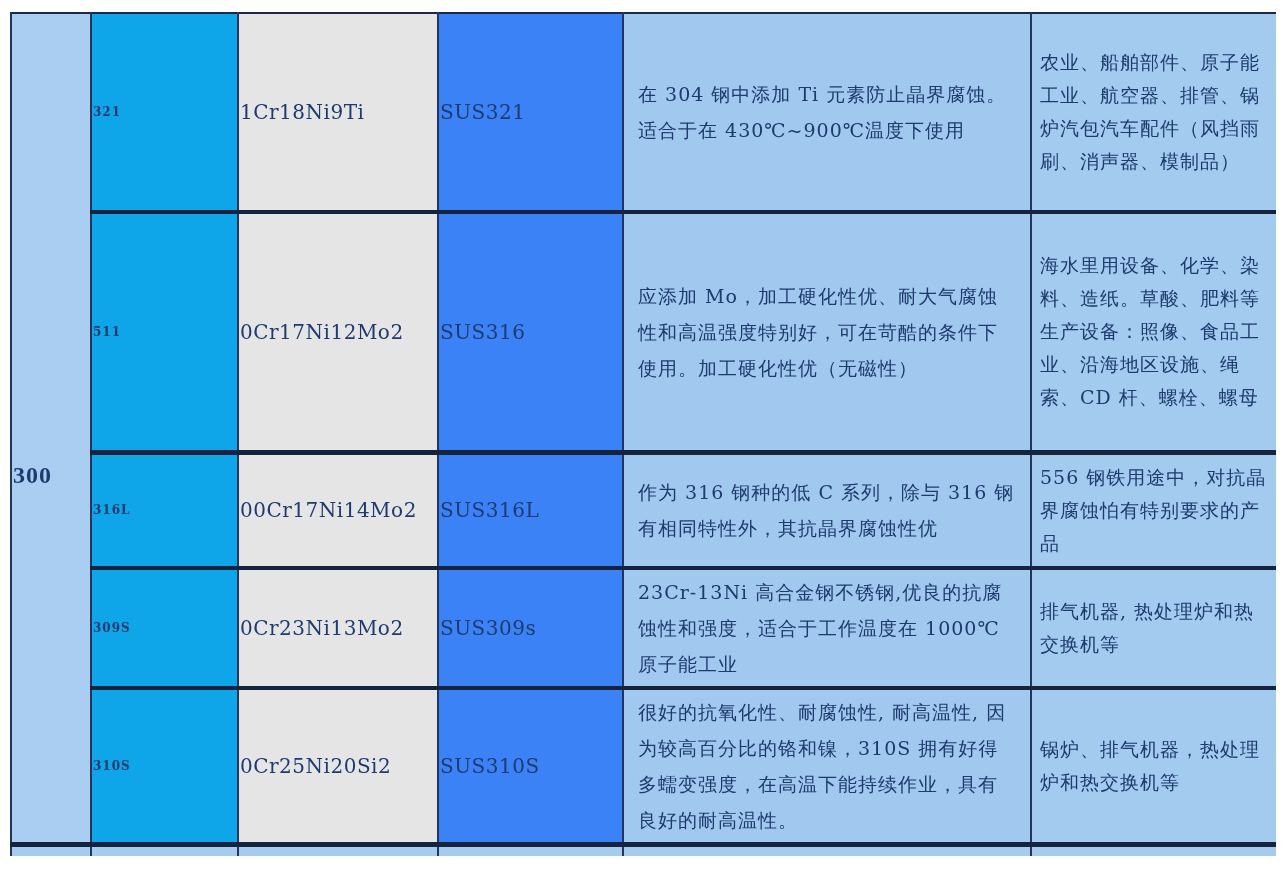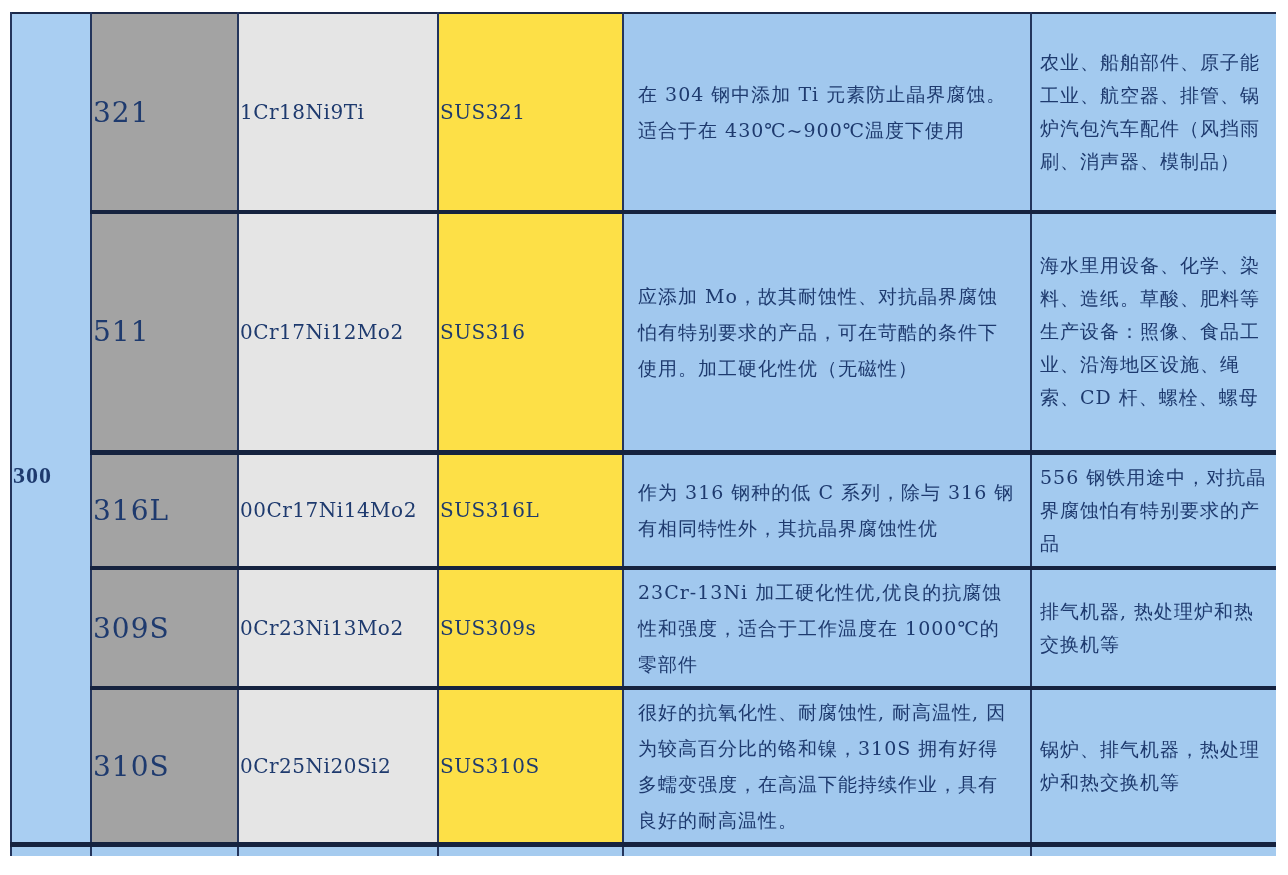--- a/index.html
+++ b/index.html
@@ -37,23 +37,23 @@
   tr.row-idx-4{border-bottom:5px solid #16233f;}
   td.col-series{
     background:#a9cef2;
     vertical-align:top;
     padding-top:96px;
     font-size:24px;
     font-weight:700;
     letter-spacing:1px;
     font-family:Liberation Serif, serif;
   }
-  td.col-grade{background:#a3a3a3;font-size:28px;letter-spacing:1px;}
+  td.col-grade{background:#0ea5e9;font-size:12px;letter-spacing:1px;font-weight:bold;}
   td.col-gb{background:#e5e5e5;font-size:20px;letter-spacing:.5px;}
-  td.col-jis{background:#fde047;font-size:20px;letter-spacing:.5px;}
+  td.col-jis{background:#3b82f6;font-size:20px;letter-spacing:.5px;}
   td.col-desc{
     background:#a1c8ee;
     font-size:19px;
     line-height:36px;
     padding:4px 14px;
     letter-spacing:1px;
   }
   td.col-apps{
     background:#a3caef;
     font-size:19px;
@@ -92,35 +92,35 @@
           <td class="col-grade">321</td>
           <td class="col-gb">1Cr18Ni9Ti</td>
           <td class="col-jis">SUS321</td>
           <td class="col-desc">在 304 钢中添加 Ti 元素防止晶界腐蚀。适合于在 430℃~900℃温度下使用</td>
           <td class="col-apps">农业、船舶部件、原子能工业、航空器、排管、锅炉汽包汽车配件（风挡雨刷、消声器、模制品）</td>
         </tr>
         <tr class="main-row row-idx-1">
           <td class="col-grade">511</td>
           <td class="col-gb">0Cr17Ni12Mo2</td>
           <td class="col-jis">SUS316</td>
-          <td class="col-desc">应添加 Mo，故其耐蚀性、对抗晶界腐蚀怕有特别要求的产品，可在苛酷的条件下使用。加工硬化性优（无磁性）</td>
+          <td class="col-desc">应添加 Mo，加工硬化性优、耐大气腐蚀性和高温强度特别好，可在苛酷的条件下使用。加工硬化性优（无磁性）</td>
           <td class="col-apps">海水里用设备、化学、染料、造纸。草酸、肥料等生产设备：照像、食品工业、沿海地区设施、绳索、CD 杆、螺栓、螺母</td>
         </tr>
         <tr class="main-row row-idx-2">
           <td class="col-grade">316L</td>
           <td class="col-gb">00Cr17Ni14Mo2</td>
           <td class="col-jis">SUS316L</td>
           <td class="col-desc">作为 316 钢种的低 C 系列，除与 316 钢有相同特性外，其抗晶界腐蚀性优</td>
           <td class="col-apps">556 钢铁用途中，对抗晶界腐蚀怕有特别要求的产品</td>
         </tr>
         <tr class="main-row row-idx-3">
           <td class="col-grade">309S</td>
           <td class="col-gb">0Cr23Ni13Mo2</td>
           <td class="col-jis">SUS309s</td>
-          <td class="col-desc">23Cr-13Ni 加工硬化性优,优良的抗腐蚀性和强度，适合于工作温度在 1000℃的零部件</td>
+          <td class="col-desc">23Cr-13Ni 高合金钢不锈钢,优良的抗腐蚀性和强度，适合于工作温度在 1000℃原子能工业</td>
           <td class="col-apps">排气机器, 热处理炉和热交换机等</td>
         </tr>
         <tr class="main-row row-idx-4">
           <td class="col-grade">310S</td>
           <td class="col-gb">0Cr25Ni20Si2</td>
           <td class="col-jis">SUS310S</td>
           <td class="col-desc">很好的抗氧化性、耐腐蚀性, 耐高温性, 因为较高百分比的铬和镍，310S 拥有好得多蠕变强度，在高温下能持续作业，具有良好的耐高温性。</td>
           <td class="col-apps">锅炉、排气机器，热处理炉和热交换机等</td>
         </tr>
         <tr class="partial-row">

